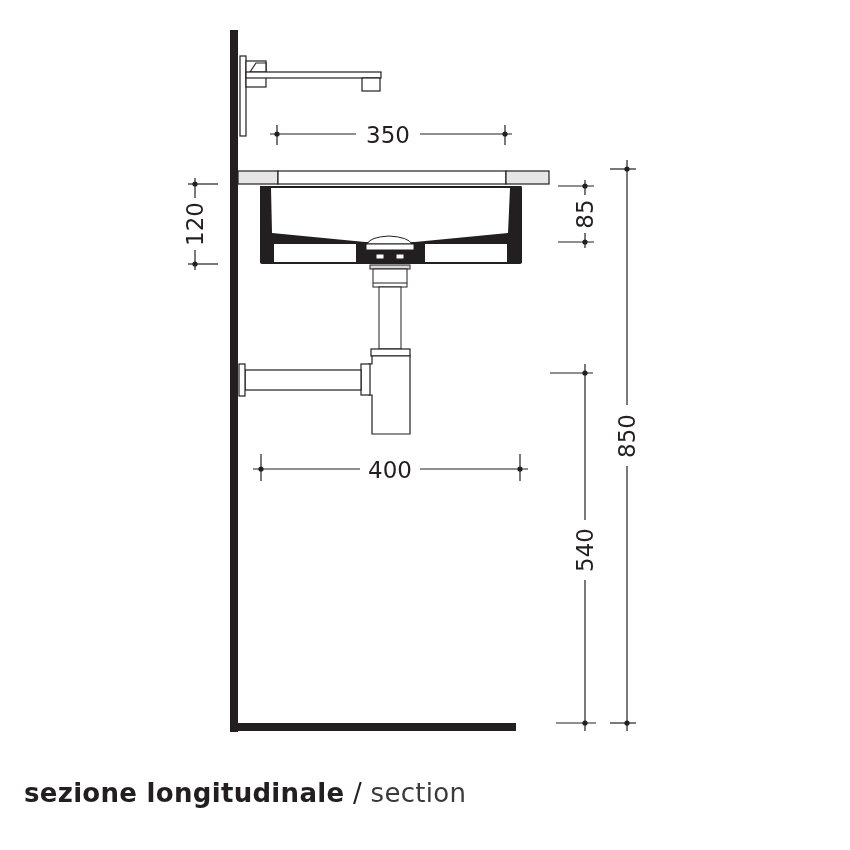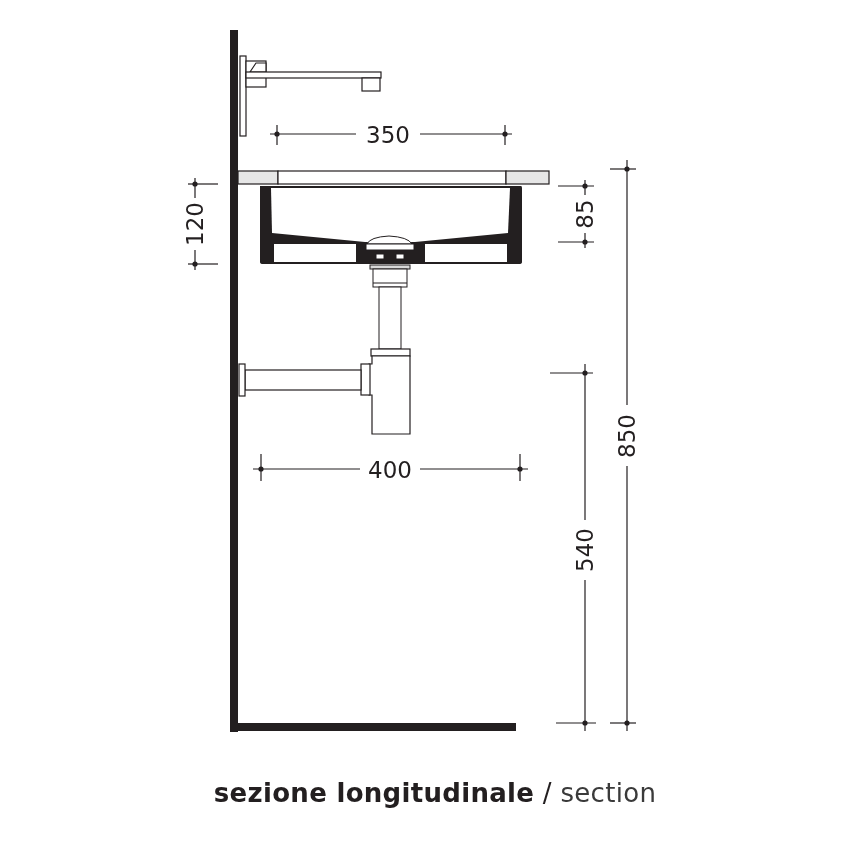--- a/index.html
+++ b/index.html
@@ -7,21 +7,20 @@
     .drawing { position: absolute; left: 0; top: 0; width: 850px; height: 850px; }
     .dim-text {
       font-family: "DejaVu Sans", sans-serif;
       font-size: 23px;
       fill: #231f20;
     }
     .caption {
       position: absolute;
       left: 0; right: 4px;
       top: 778px;
-      text-align: center;
       font-family: "DejaVu Sans", sans-serif;
       font-size: 26px;
       color: #231f20;
       letter-spacing: 0.3px;
       padding-left: 24px;
     }
     .caption .it { font-weight: bold; }
     .caption .sep { font-weight: normal; color: #231f20; }
     .caption .en { font-weight: normal; color: #3a3a3a; }
   </style>

